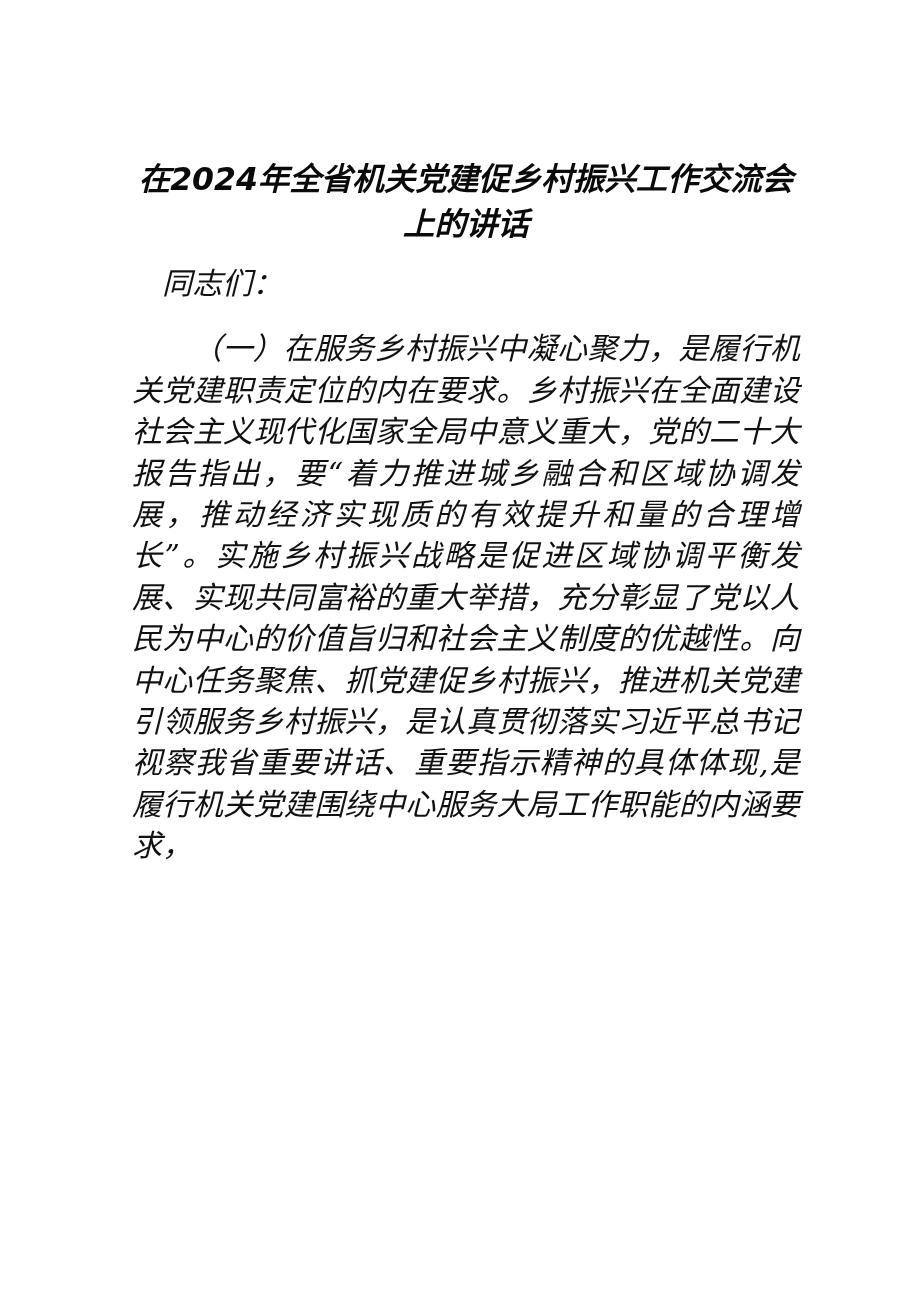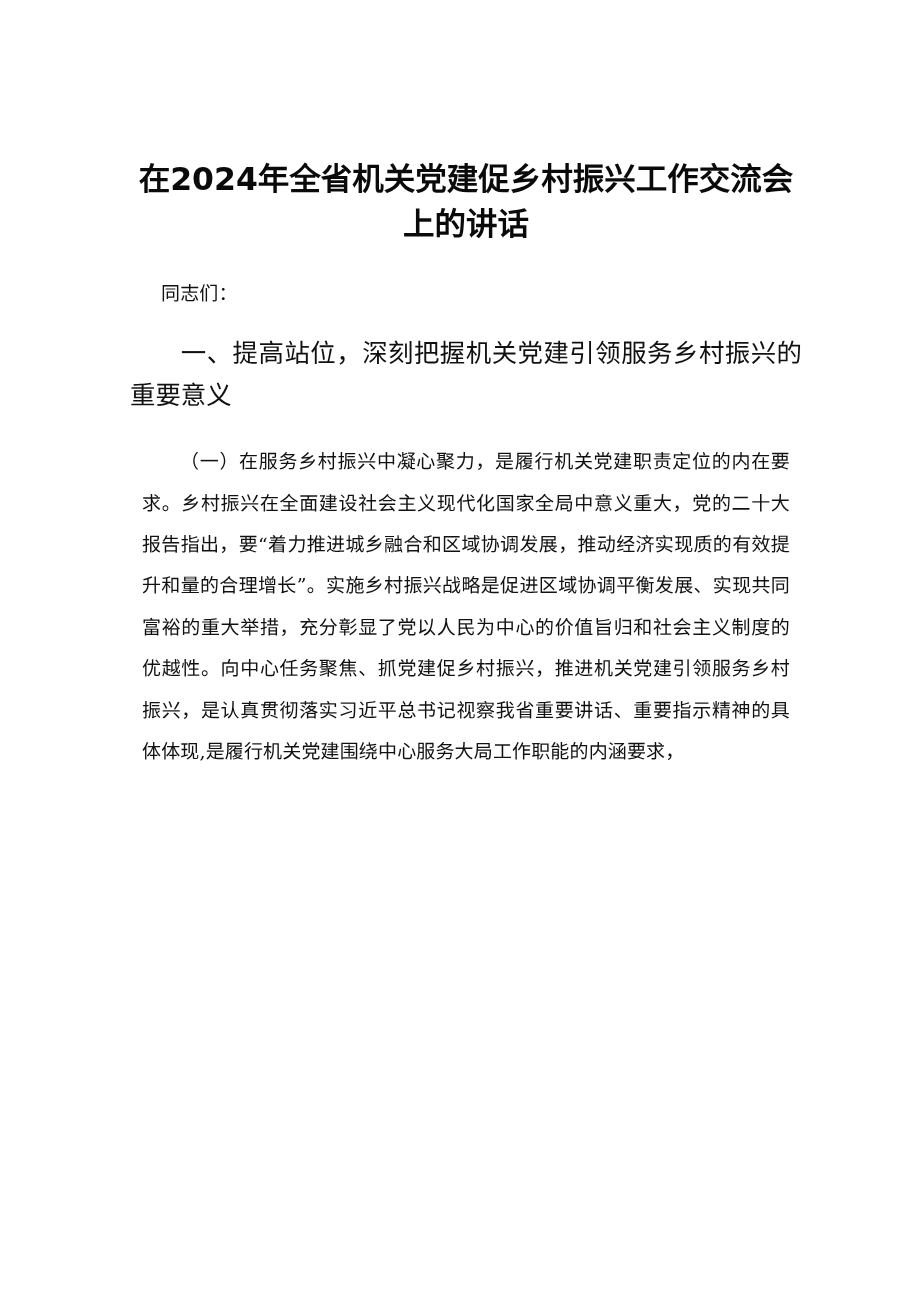--- a/index.html
+++ b/index.html
@@ -17,20 +17,21 @@
     -webkit-font-smoothing: antialiased;
   }
 
   .page {
     position: relative;
     width: 832px;
     height: 1301px;
     background: #ffffff;
     box-sizing: border-box;
     padding: 0;
+    font-style: italic;
   }
 
   .content {
     position: absolute;
     left: 130px;
     top: 0;
     width: 672px;
   }
 
   
@@ -44,24 +45,24 @@
     line-height: 45px;
     text-align: center;
     letter-spacing: 0px;
     color: #0a0a0a;
     width: 672px;
     word-break: break-all;
   }
 
   
   .para {
-    margin: 12px;
+    margin: 2px;
     padding: 0;
     font-family: "DejaVu Serif", "Liberation Serif", serif;
-    font-size: 19px;
+    font-size: 30px;
     line-height: 41.4px;
     color: #111111;
     text-align: justify;
     text-align-last: left;
     text-justify: inter-character;
     word-break: break-all;
     letter-spacing: 0.15px;
   }
 
   .para.indent {
@@ -103,21 +104,20 @@
       <span>在2024年全省机关党建促乡村振兴工作交流会</span><span>上的讲话</span>
     </h1>
 
     <div class="gap-after-title"></div>
 
     <p class="para salutation">同志们：</p>
 
 
     <div class="spacer-sm"></div>
 
-    <p class="section-heading">一、提高站位，深刻把握机关党建引领服务乡村振兴的重要意义</p>
 
     <div class="spacer-md"></div>
 
     <p class="para indent">（一）在服务乡村振兴中凝心聚力，是履行机关党建职责定位的内在要求。乡村振兴在全面建设社会主义现代化国家全局中意义重大，党的二十大报告指出，要“着力推进城乡融合和区域协调发展，推动经济实现质的有效提升和量的合理增长”。实施乡村振兴战略是促进区域协调平衡发展、实现共同富裕的重大举措，充分彰显了党以人民为中心的价值旨归和社会主义制度的优越性。向中心任务聚焦、抓党建促乡村振兴，推进机关党建引领服务乡村振兴，是认真贯彻落实习近平总书记视察我省重要讲话、重要指示精神的具体体现,是履行机关党建围绕中心服务大局工作职能的内涵要求，</p>
 
   </div>
 
 </div>
 
 </body></html>

